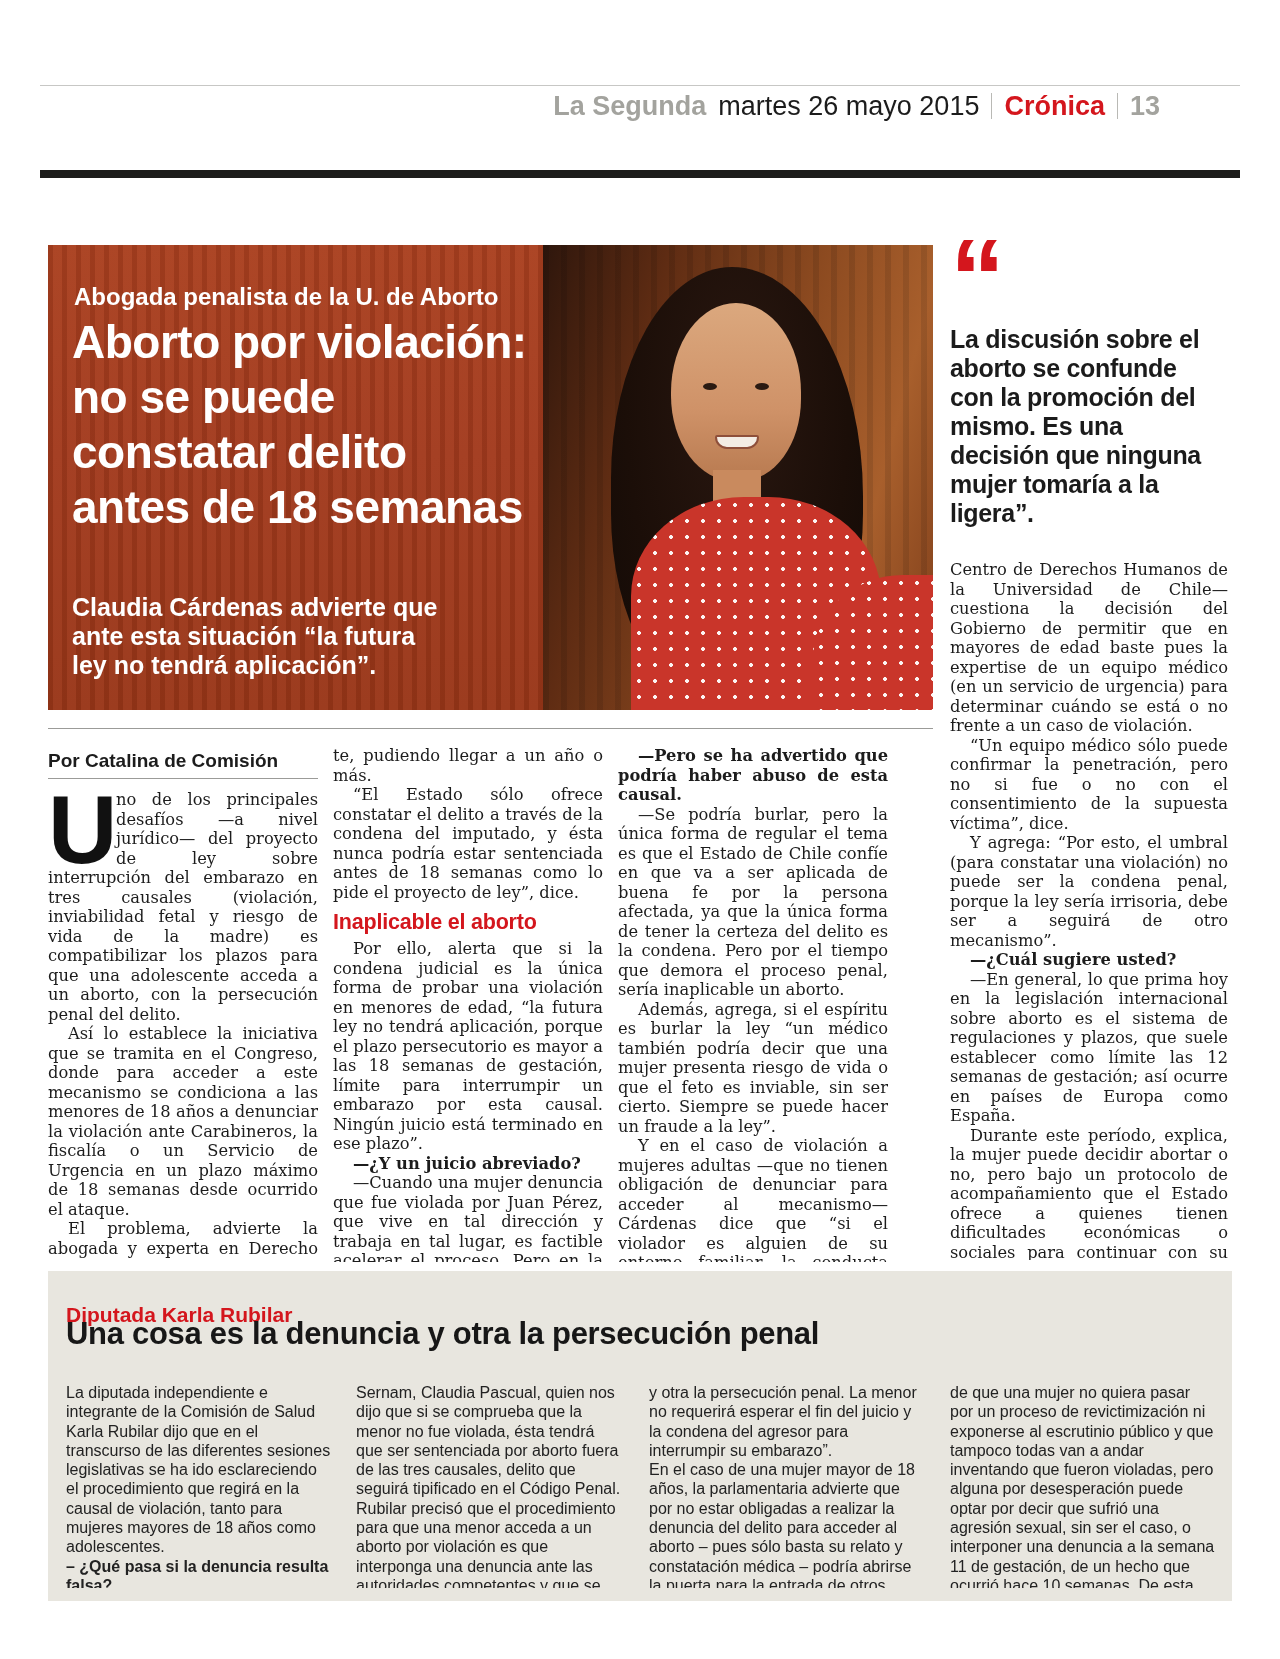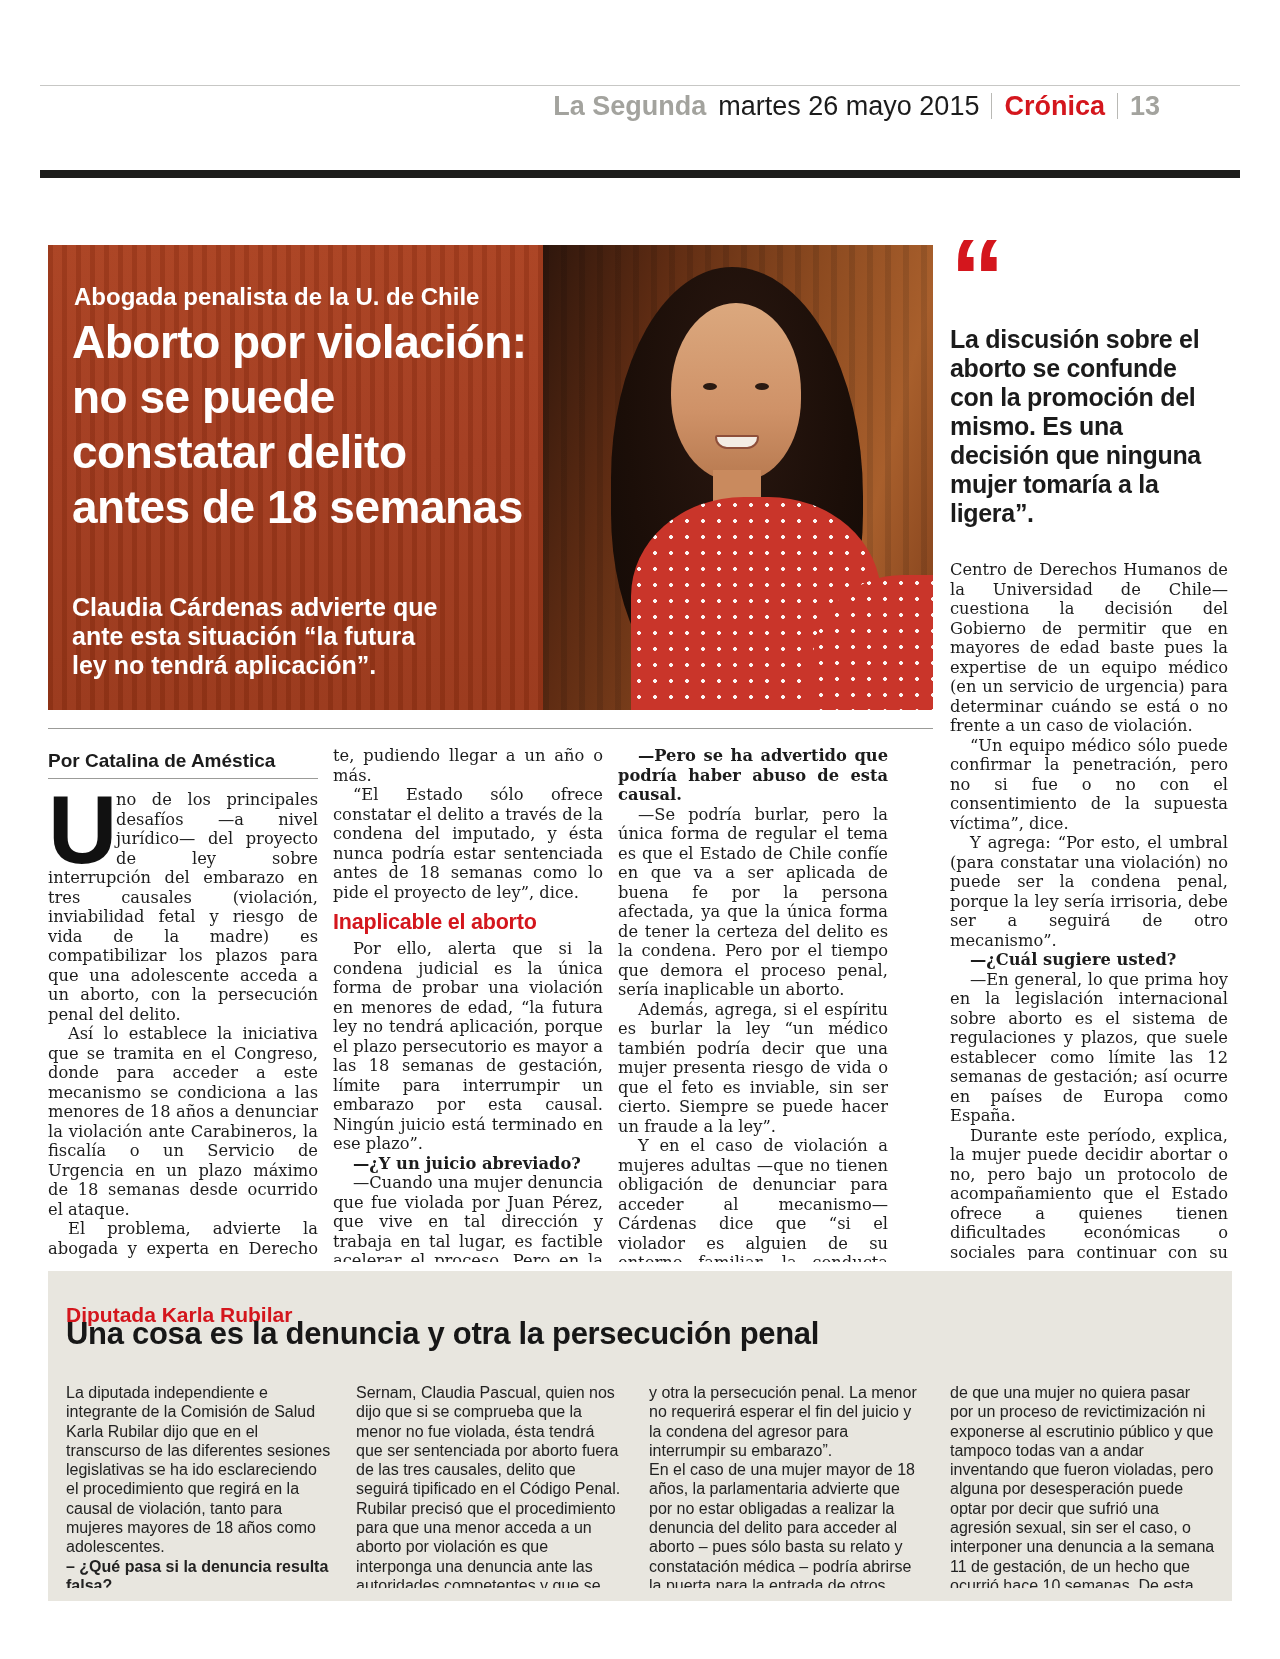--- a/index.html
+++ b/index.html
@@ -130,21 +130,21 @@
     <span class="date">martes 26 mayo 2015</span>
     <span class="vdiv"></span>
     <span class="section-name">Crónica</span>
     <span class="vdiv"></span>
     <span class="page-number">13</span>
   </div>
 
   <div class="black-bar"></div>
 
   <div class="feature-box">
-    <div class="feature-kicker">Abogada penalista de la U. de Chile</div>
+    <div class="feature-kicker">Abogada penalista de la U. de Aborto</div>
     <div class="feature-headline">Aborto por violación:
 no se puede
 constatar delito
 antes de 18 semanas</div>
     <div class="feature-deck">Claudia Cárdenas advierte que
 ante esta situación “la futura
 ley no tendrá aplicación”.</div>
     <div class="photo">
       <div class="ph-bg"></div>
       <div class="ph-hair"></div>
@@ -163,21 +163,21 @@
     <div class="pq-text">La discusión sobre el
 aborto se confunde
 con la promoción del
 mismo. Es una
 decisión que ninguna
 mujer tomaría a la
 ligera”.</div>
   </div>
 
   <div class="article-rule"></div>
-  <div class="byline">Por Catalina de Améstica</div>
+  <div class="byline">Por Catalina de Comisión</div>
   <div class="byline-rule"></div>
 
   <div class="col col1">
       <p class="p-dropcap p-dropcap"><span class="dropcap">U</span>no de los principales desafíos —a nivel jurídico— del proyecto de ley sobre interrupción del embarazo en tres causales (violación, inviabilidad fetal y riesgo de vida de la madre) es compatibilizar los plazos para que una adolescente acceda a un aborto, con la persecución penal del delito.</p>
       <p class="p-para">Así lo establece la iniciativa que se tramita en el Congreso, donde para acceder a este mecanismo se condiciona a las menores de 18 años a denunciar la violación ante Carabineros, la fiscalía o un Servicio de Urgencia en un plazo máximo de 18 semanas desde ocurrido el ataque.</p>
       <p class="p-para">El problema, advierte la abogada y experta en Derecho Penal Internacional de la Universidad de Chile, Claudia Cárdenas, es que la única forma de establecer el ilícito en Chile es a través de la denuncia y persecución legal en un proceso penal cuya investigación judicial —y posterior condena del autor— sobrepasa este lími-</p>
     </div>
   <div class="col col2">
       <p class="p-para-flush">te, pudiendo llegar a un año o más.</p>
       <p class="p-para">“El Estado sólo ofrece constatar el delito a través de la condena del imputado, y ésta nunca podría estar sentenciada antes de 18 semanas como lo pide el proyecto de ley”, dice.</p>

